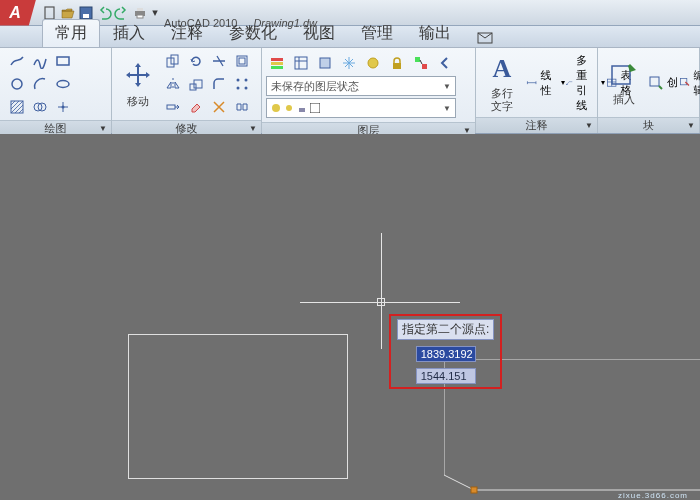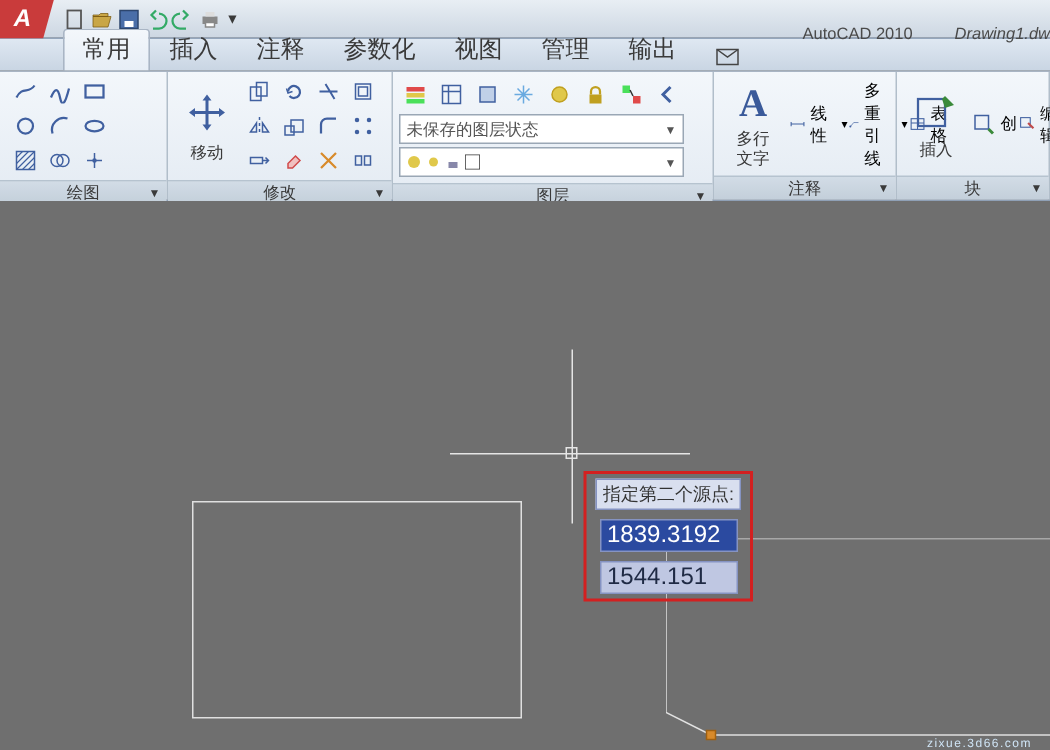--- a/index.html
+++ b/index.html
@@ -3,21 +3,21 @@
 <meta charset="utf-8">
 <style>
 * { margin:0; padding:0; box-sizing:border-box; font-family:"Microsoft YaHei",Arial,sans-serif; }
 body { background:#6f6f6f; width:700px; height:500px; overflow:hidden; position:relative; }
 
 
 .title-bar { height:26px; background:linear-gradient(#e8eef4,#cdd7e2); border-bottom:1px solid #94a6bc; display:flex; align-items:center; font-size:11px; color:#3a3a3a; }
 .app-logo { width:36px; height:26px; background:#c93b3b; color:#fff; font-weight:bold; font-size:16px; display:flex; align-items:center; justify-content:center; font-style:italic; clip-path: polygon(0 0, 100% 0, 80% 100%, 0 100%); margin-right:2px; padding-right:6px;}
 .qat { display:flex; gap:2px; padding:0 4px; height:100%; align-items:center; }
 .qat-btn { width:16px; height:16px; display:flex; align-items:center; justify-content:center; color:#3a3a3a; fill:#3a3a3a; }
-.title-center { flex:1; text-align:center; display:flex; gap:28px; justify-content:flex-end;margin-top:21px; }
+.title-center { flex:1; text-align:center; display:flex; gap:16px; justify-content:flex-start;margin-top:21px; }
 .title-app { color:#4a4a4a; }
 .title-doc { color:#4a4a4a;font-style:italic; }
 
 
 .tab-strip { height:22px; background:linear-gradient(#dfe8f2,#c9d5e3); display:flex; align-items:flex-end; padding-left:42px; border-bottom:1px solid #a9b5c4; }
 .tab { padding:3px 12px; font-size:16px; color:#3a3a3a; cursor:pointer; border:1px solid transparent; border-bottom:none; }
 .tab.active { background:linear-gradient(#f3f7fb,#e7eef6); border:1px solid #a9b5c4; border-bottom:none; border-radius:3px 3px 0 0; }
 .tab-mail { display:flex; align-items:center; }
 
 
@@ -50,21 +50,21 @@
 
 .canvas { position:absolute; top:134px; left:0; right:0; bottom:0; background:#6f6f6f; }
 .crosshair-v { position:absolute; width:1px; background:#e5e5e5; }
 .crosshair-h { position:absolute; height:1px; background:#e5e5e5; }
 .cursor-box { position:absolute; width:8px; height:8px; border:1px solid #e5e5e5; }
 .rect1 { position:absolute; border:1px solid #e0e0e0; background:transparent; }
 .poly { position:absolute; }
 
 .prompt-group { position:absolute; display:flex; align-items:center; gap:6px; border:2px solid #d32020; padding:3px 6px;flex-direction:column; }
 .prompt-label { background:#d9dfef; border:1px solid #8593c2; padding:1px 4px; font-size:12px; color:#333; }
-.coord-in { background:#bfc7e2; border:1px solid #8593c2; padding:1px 4px; font-size:16px; color:#1f2a44; width:92px; }
+.coord-in { background:#bfc7e2; border:1px solid #8593c2; padding:1px 4px; font-size:11px; color:#1f2a44; width:60px; }
 .coord-in.sel { background:#2b4aa0; color:#fff; }
 
 .watermark { position:absolute; right:0; bottom:8px; background:#0d6bb7; color:#fff; font-size:14px; padding:5px 14px 5px 10px; display:flex; align-items:center; gap:6px; letter-spacing:2px; }
 .watermark .play{width:18px;height:18px;border:1.5px solid #fff;border-radius:50%;display:flex;align-items:center;justify-content:center}
 .watermark .play::after{content:"";border-left:6px solid #fff;border-top:4px solid transparent;border-bottom:4px solid transparent;margin-left:2px}
 .watermark-sub{position:absolute;right:12px;bottom:0px;color:#cfe4f5;font-size:8px;letter-spacing:1px}
 </style>
 </head>
 <body>
 

